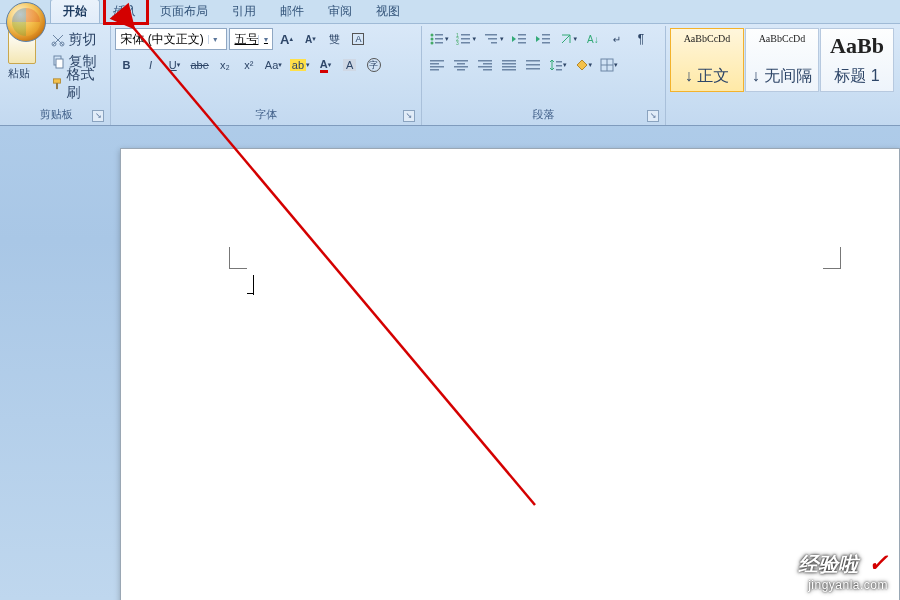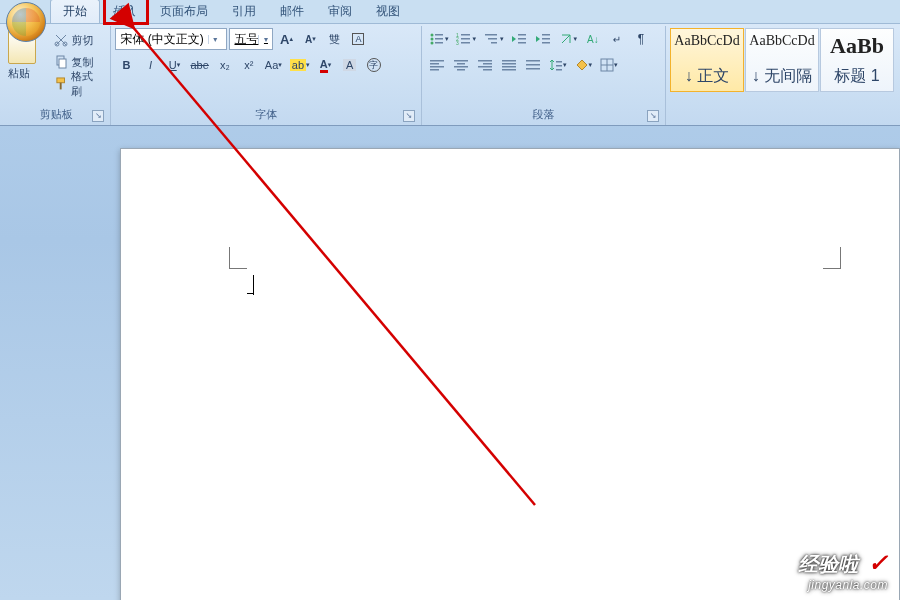--- a/index.html
+++ b/index.html
@@ -45,20 +45,21 @@
     color: #33547a;
     cursor: pointer;
     font-size: 12px;
   }
   .tab.active {
     background: linear-gradient(#eaf2fb, #e1ecf9);
     border: 1px solid #9fbad6;
     border-bottom: none;
     border-radius: 3px 3px 0 0;
     color: #1d3a5f;
+    font-weight: bold;
   }
   .tab.highlight {
     position: relative;
     font-style: italic;
   }
   .highlight-box {
     position: absolute;
     border: 3px solid #d40000;
     left: 103px;
     top: -3px;
@@ -137,21 +138,21 @@
   }
   .paste-big .icon::before {
     content:"";
     position:absolute; top:-4px; left:6px;
     width:16px; height:8px;
     background:#c9a74e;
     border-radius:2px 2px 0 0;
   }
   .paste-big .lbl { font-size: 11px; color: #2e4668; }
   .clip-right { display: flex; flex-direction: column; gap: 2px; padding-top:2px;}
-  .clip-item { display:flex; align-items:center; gap:4px; height:20px; padding:0 4px; cursor:pointer; color:#2e4668; font-size:11px; }
+  .clip-item { display:flex; align-items:center; gap:4px; height:20px; padding:0 4px; cursor:pointer; color:#2e4668; font-size:14px; }
   .sm-ico { width:14px; height:14px; display:inline-block; }
 
   
   .font-group .group-body { flex-direction: column; gap: 4px; }
   .row { display: flex; gap: 2px; align-items: center; }
   .combo {
     display: flex;
     align-items: center;
     height: 22px;
     background: #fff;
@@ -181,21 +182,21 @@
     border: 1px solid #b7c9df;
     display:flex; flex-direction:column;
     align-items:center; justify-content:space-between;
     padding:4px 2px;
     cursor:pointer;
   }
   .style-card.active {
     border: 1px solid #f3b22c;
     background: linear-gradient(#fff6dc,#ffe9a6);
   }
-  .style-sample { font-family: "SimSun", serif; font-size:14px; color:#222;}
+  .style-sample { font-family: "SimSun", serif; font-size:10px; color:#222;}
   .style-sample.big { font-size:22px; font-weight:bold;}
   .style-lbl { font-size:16px; color:#2e4668; }
 
   
   .doc-wrap {
     position: absolute;
     left: 0; top: 128px;
     right: 0; bottom: 0;
     overflow: hidden;
   }
@@ -242,21 +243,21 @@
     right: 12px; bottom: 8px;
     text-align: right;
     z-index: 70;
     pointer-events: none;
     color: #fff;
     text-shadow: 0 0 4px #222, 0 0 2px #222;
     margin-left: 16px;
   }
   .wm-top { font-size: 20px; font-weight: bold; font-style: italic; }
   .wm-check { color:#d40000; font-size:24px; text-shadow:none; font-weight:bold; margin-left:4px;}
-  .wm-bottom { font-size: 12px; font-style: italic; letter-spacing: .5px;}
+  .wm-bottom { font-size: 12px; letter-spacing: .5px;}
 </style>
 </head>
 <body>
 
 <div class="office-btn"></div>
 
 <div class="highlight-box"></div>
 
 <div class="tabs">
   <div class="tab active">开始</div>

